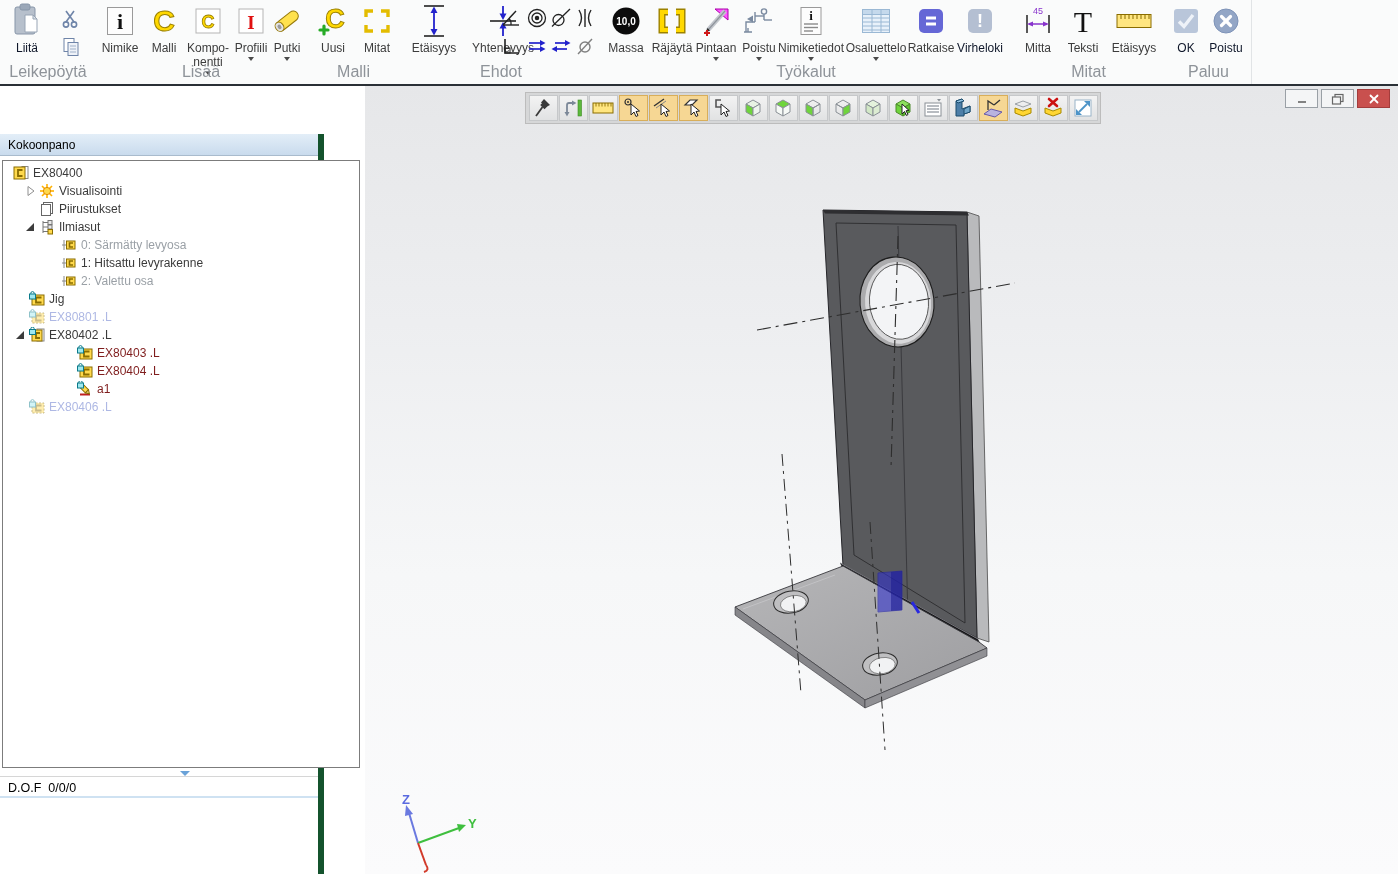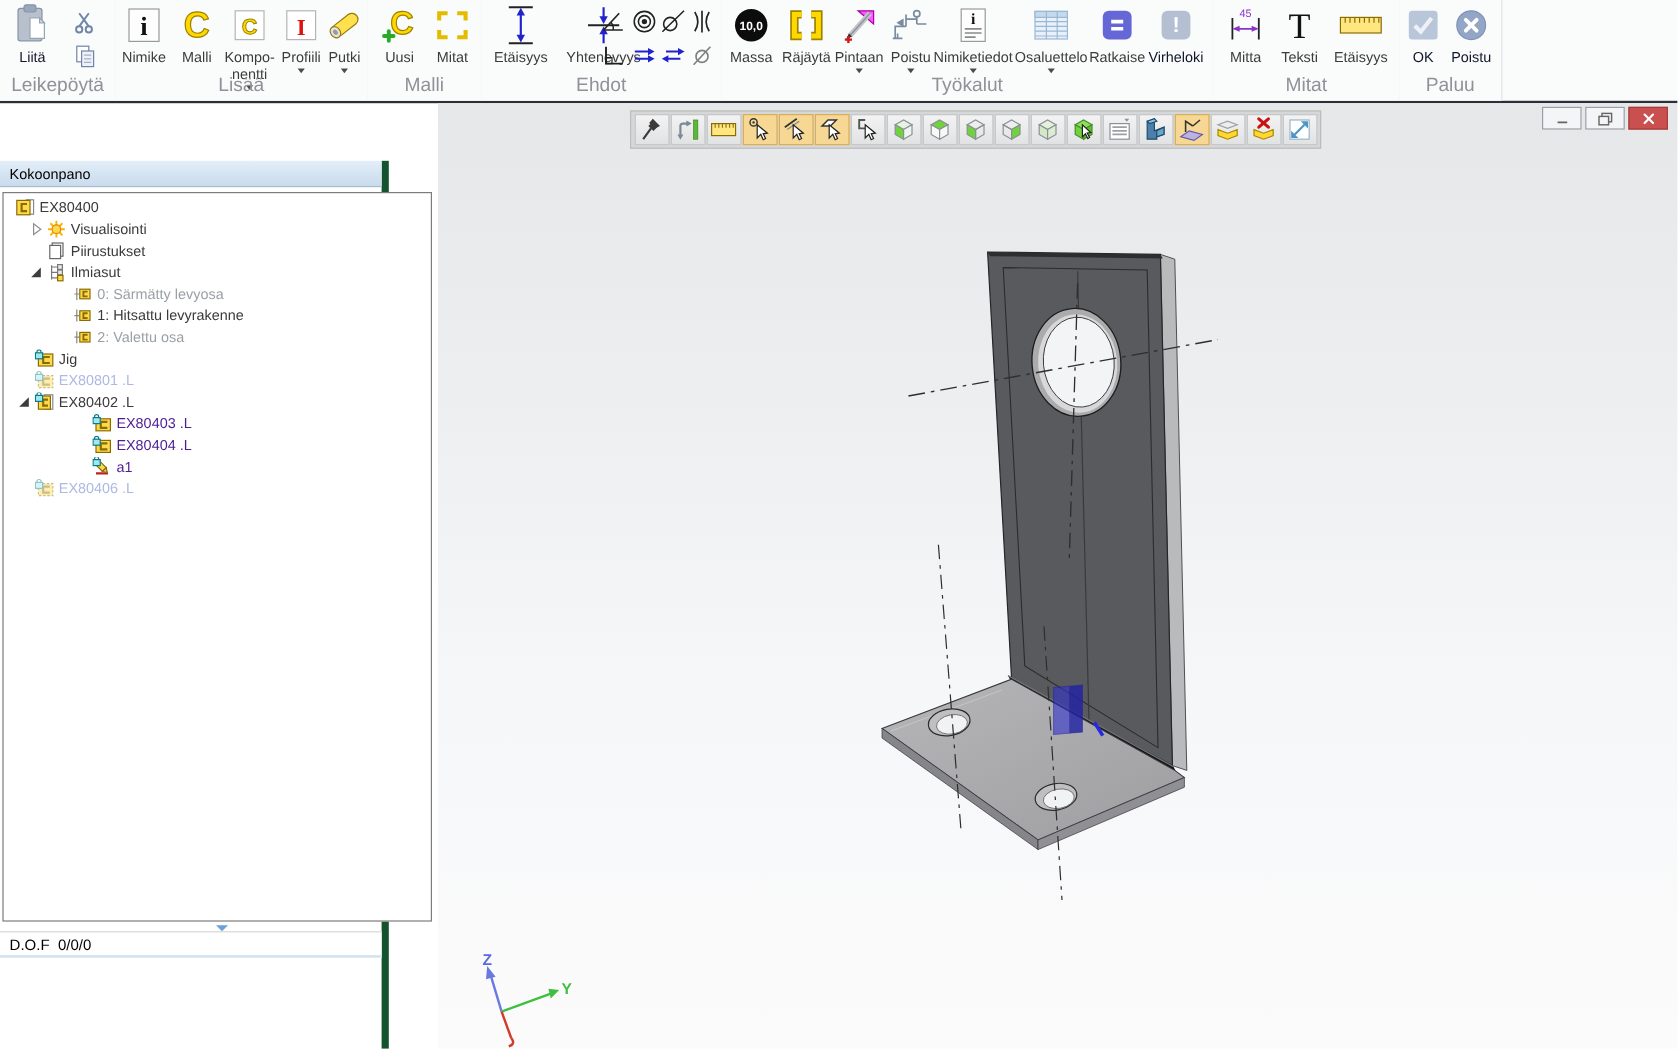--- a/index.html
+++ b/index.html
@@ -20,21 +20,21 @@
   .smallbtn{position:absolute;width:22px;height:22px;display:flex;align-items:center;justify-content:center;}
   .cbtn{position:absolute;width:24px;height:24px;display:flex;align-items:center;justify-content:center;}
   
   .panel{position:absolute;left:0;top:86px;width:324px;bottom:0;background:#fff;border-right:6px solid #14532d;box-sizing:border-box;margin-top:48px;}
   .phead{height:22px;background:linear-gradient(#e3eef8,#c9dbed);border-bottom:1px solid #a9bbcd;
          font-size:12px;padding:4px 0 0 8px;box-sizing:border-box;color:#000;}
   .treebox{position:absolute;left:2px;top:26px;width:358px;height:608px;border:1px solid #7c7c7c;
            background:#fff;overflow:hidden;box-sizing:border-box;padding-top:3px;}
   .trow{height:18px;display:flex;align-items:center;font-size:12px;white-space:pre;}
   .trow.disabled{color:#9aa0a6;text-align:right;}
-  .trow.link{color:#4c1d95;}
+  .trow.link{color:#7f1d1d;}
   .trow.ghost{color:#aeb8e4;}
   .ticon{width:16px;height:16px;margin-right:4px;flex:none;}
   .texp{width:16px;height:16px;flex:none;}
   .splitarrow{position:absolute;left:180px;top:637px;width:0;height:0;
               border-left:5px solid transparent;border-right:5px solid transparent;border-top:5px solid #6aa2d8;}
   .dofbar{position:absolute;left:0;top:642px;width:100%;height:22px;background:#fff;
           border-top:1px solid #d6d6d6;border-bottom:2px solid #cfe2f2;font-size:12.5px;color:#000;
           padding:4px 0 0 8px;box-sizing:border-box;white-space:pre;}
   
   .viewport{position:absolute;left:365px;top:86px;width:1033px;height:788px;

